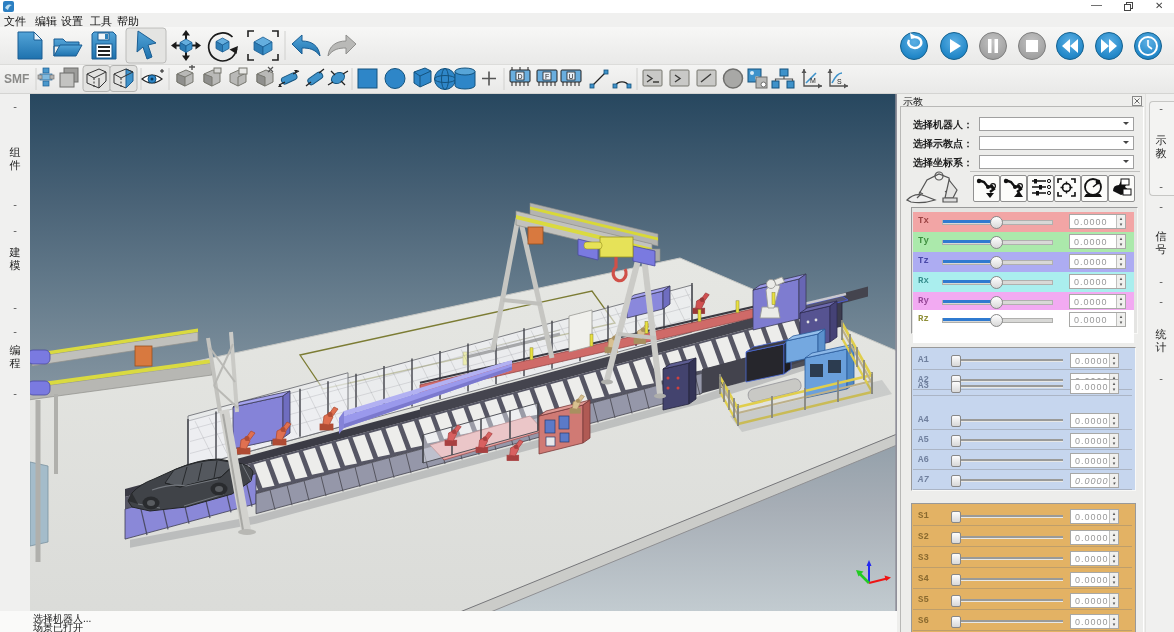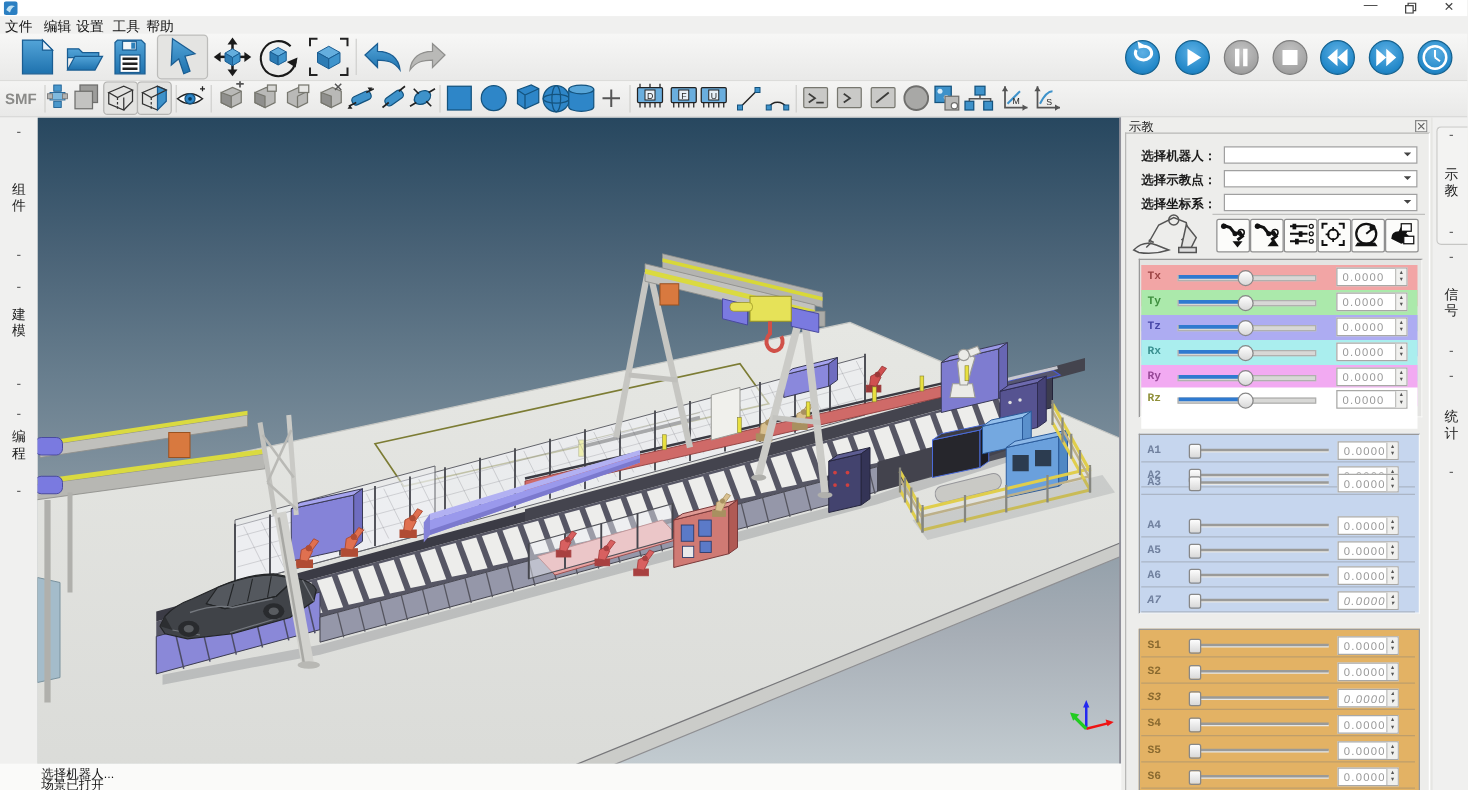--- a/index.html
+++ b/index.html
@@ -903,21 +903,21 @@
       <div class="groove2"></div>
       <div class="knob2"></div>
       <div class="vbox2"></div>
     </div>
   <div class="orow abs" style="top:434px;">
       <span class="slbl" style="color:#8a6a30">S2</span>
       <div class="groove2"></div>
       <div class="knob2"></div>
       <div class="vbox2"></div>
     </div>
-  <div class="orow abs" style="top:455px;font-style:italic;">
+  <div class="orow abs" style="top:455px;">
       <span class="slbl" style="color:#8a6a30">S3</span>
       <div class="groove2"></div>
       <div class="knob2"></div>
       <div class="vbox2"></div>
     </div>
   <div class="orow abs" style="top:476px;">
       <span class="slbl" style="color:#8a6a30">S4</span>
       <div class="groove2"></div>
       <div class="knob2"></div>
       <div class="vbox2"></div>

